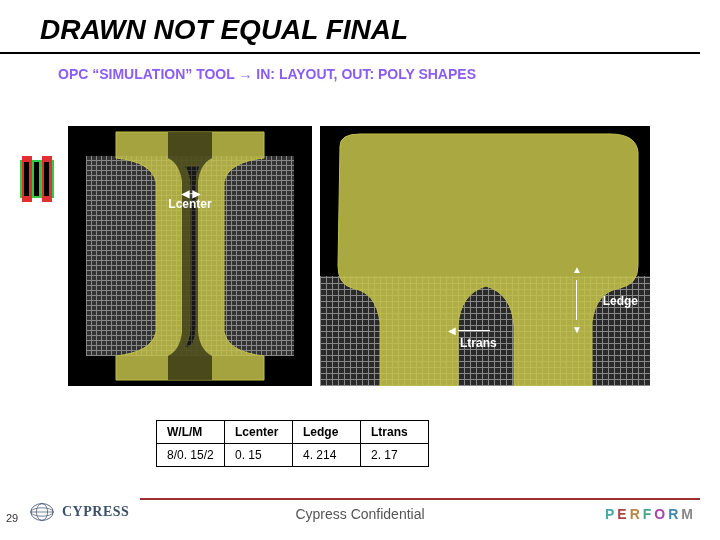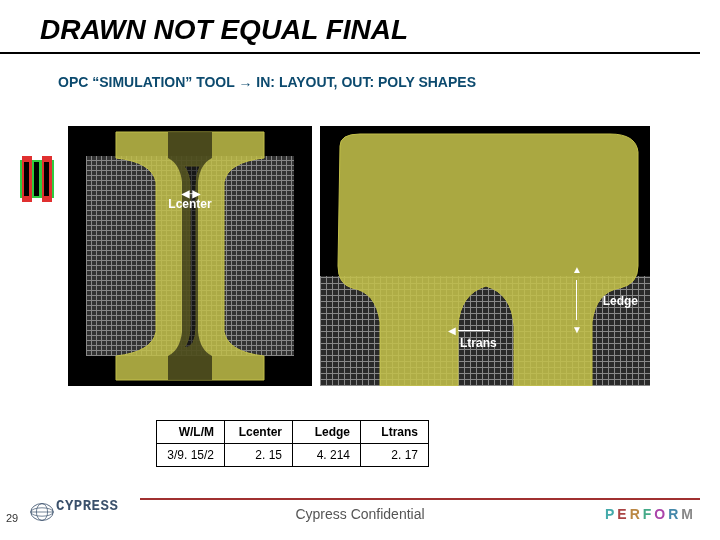--- a/index.html
+++ b/index.html
@@ -19,22 +19,22 @@
     font-style: italic;
   }
   .title-rule {
     height: 0;
     border-top: 2px solid #000;
     margin: 0 20px 0 0;
   }
   .subtitle {
     font-size: 14px;
     font-weight: bold;
-    color: #0c4a6e;
-    padding: 20px 0 0 58px;
+    color: #8b5cf6;
+    padding: 12px 0 0 58px;
   }
   .content {
     position: absolute;
     top: 126px;
     left: 14px;
     right: 20px;
     height: 280px;
     display: flex;
     align-items: flex-start;
     gap: 8px;
@@ -140,21 +140,21 @@
   .data-table {
     position: absolute;
     top: 420px;
     left: 156px;
     border-collapse: collapse;
     font-size: 12px;
   }
   .data-table th, .data-table td {
     border: 1px solid #000;
     padding: 4px 10px;
-    text-align: right;
+    text-align: left;
     min-width: 68px;
     font-weight: bold;
   }
   .data-table td { font-weight: normal; }
 
   .footer-rule {
     position: absolute;
     left: 140px; right: 20px; bottom: 40px;
     border-top: 2px solid #a03030;
   }
@@ -167,22 +167,22 @@
   }
   .page-num {
     position: absolute;
     left: 6px; bottom: 16px;
     font-size: 11px;
     color: #333;
   }
   .logo {
     position: absolute;
     left: 28px; bottom: 14px;
-    display: flex; align-items: flex-start; gap: 0;
-    font-family: Liberation Mono, monospace;
+    display: flex; align-items: center; gap: 6px;
+    font-family: Liberation Serif, serif;
   }
   .logo svg { width: 28px; height: 28px; }
   .logo-text {
     font-size: 14px; font-weight: bold; color: #3a506b; letter-spacing: 0.5px;
   }
   .perform {
     position: absolute;
     right: 24px; bottom: 18px;
     font-size: 14px; letter-spacing: 3px; font-weight: bold;
   }
@@ -282,22 +282,22 @@
   <thead>
     <tr>
       <th>W/L/M</th>
       <th>Lcenter</th>
       <th>Ledge</th>
       <th>Ltrans</th>
     </tr>
   </thead>
   <tbody>
     <tr>
-      <td>3/9. 15/2</td>
-      <td>2. 15</td>
+      <td>8/0. 15/2</td>
+      <td>0. 15</td>
       <td>4. 214</td>
       <td>2. 17</td>
     </tr>
   </tbody>
 </table>
 
 <div class="footer-rule"></div>
 
 <div class="page-num">29</div>
 

